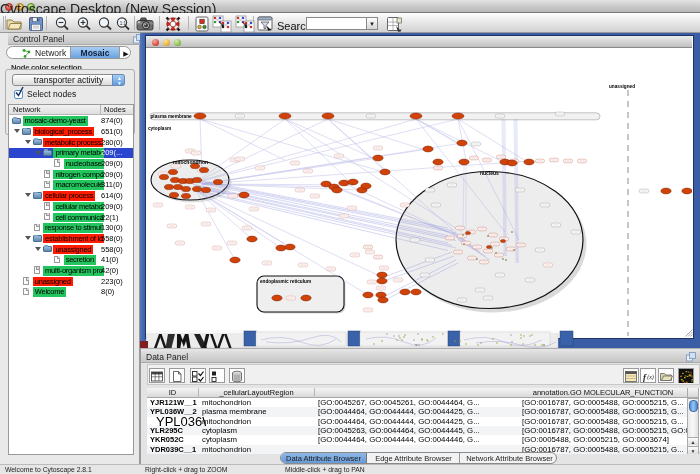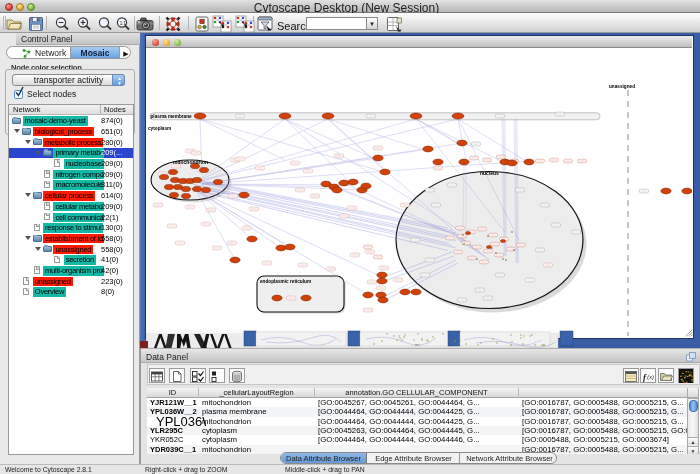--- a/index.html
+++ b/index.html
@@ -2,37 +2,37 @@
 <html><head>
 <meta charset="utf-8">
 <style>
 * { margin:0; padding:0; box-sizing:border-box; }
 html,body { width:700px; height:474px; overflow:hidden; background:#e8e8e8;
   font-family:"Liberation Sans", sans-serif; }
 .abs { position:absolute; }
 #titlebar { position:absolute; left:0; top:0; width:700px; height:13px;
   background:linear-gradient(#e3e3e3,#c9c9c9 55%,#b8b8b8);
   border-bottom:1px solid #777; }
-#titlebar .title { position:absolute; left:0; right:7px; top:1px; text-align:center;
-  font-size:12px; color:#222; }
+#titlebar .title { position:absolute; left:0; right:7px; top:1px; 
+  font-size:14px; color:#222; }
 .light { position:absolute; top:3px; width:8px; height:8px; border-radius:50%; }
 #toolbar { position:absolute; left:0; top:13px; width:700px; height:20px;
   background:linear-gradient(#fdfdfd,#e3e3e3 60%,#d2d2d2);
   border-bottom:1px solid #9a9a9a; }
 .tsep { position:absolute; top:3px; width:1px; height:14px; background:#b5b5b5; }
 #searchlbl { position:absolute; left:277px; top:7px; font-size:11px; color:#111; }
 #searchfield { position:absolute; left:306px; top:4px; width:61px; height:13px;
   background:#fff; border:1px solid #888; }
 #searcharrow { position:absolute; left:367px; top:4px; width:11px; height:13px;
   background:linear-gradient(#fefefe,#d5d5d5); border:1px solid #888; border-left:none;
   font-size:6px; text-align:center; line-height:13px; color:#222; }
 
 #cpanel { position:absolute; left:0; top:33px; width:140px; height:431px;
   background:#e9e9e9; border-right:1px solid #9a9a9a; }
-#cphead { position:absolute; left:16px; top:0; width:139px; height:12px;
+#cphead { position:absolute; left:8px; top:0; width:139px; height:12px;
   background:linear-gradient(#e0e0e0,#c4c4c4); border-bottom:1px solid #aaa; }
 #cphead span { position:absolute; left:5px; top:1px; font-size:8.5px; color:#222; }
 #tabbar1 { position:absolute; left:6px; top:13px; width:125px; height:13px;
   background:#fff; border:1px solid #989898; border-radius:7px; overflow:hidden; }
 #tabnet { position:absolute; left:0; top:0; width:63px; height:13px; font-size:8.5px;
   color:#222; text-align:center; line-height:12px; }
 #tabmos { position:absolute; left:63px; top:0; width:49px; height:13px;
   background:linear-gradient(#a8cdf2,#5e9bdf); font-size:8.5px; font-weight:bold;
   color:#102040; text-align:center; line-height:12px; border-left:1px solid #999; }
 #tabarr { position:absolute; left:112px; top:0; width:13px; height:13px;
@@ -65,21 +65,21 @@
   border-right:3.2px solid transparent; border-top:4.5px solid #555; }
 .folder { position:absolute; top:2px; width:9px; height:6.5px;
   background:linear-gradient(#9dbdd8,#5d88ad); border:0.5px solid #4a6f94; border-radius:1px; }
 .folder:before { content:""; position:absolute; left:0; top:-1.5px; width:4px; height:1.5px;
   background:#7ba3c4; border-radius:1px 1px 0 0; }
 .ficon { position:absolute; top:1.2px; width:6px; height:7.5px; background:#fdfdfd;
   border:0.6px solid #999; border-radius:0.5px; }
 .ficon:before { content:""; position:absolute; right:-0.6px; top:-0.6px; width:2px; height:2px; background:#d8d8d8; border-left:0.6px solid #999; border-bottom:0.6px solid #999;}
 .chip { position:absolute; top:0.8px; font-size:7.5px; letter-spacing:-0.25px; line-height:9.5px; color:#000;
   padding:0 2px; white-space:nowrap; }
-.chip.g { background:#14b8a6; }
+.chip.g { background:#22c55e; }
 .chip.r { background:#ff1b00; }
 .cnt { position:absolute; left:92px; top:0.8px; font-size:7.5px; line-height:9.5px; color:#000; }
 .sel .cnt { color:#fff; }
 
 #desktop { position:absolute; left:140px; top:33px; width:560px; height:319px;
   background:linear-gradient(90deg,#5076bc,#3a5da6 6px); overflow:hidden; }
 #netwin { position:absolute; left:5px; top:2px; width:549px; height:304px;
   background:#fff; border:1.5px solid #1d3364; }
 #nettitle { position:absolute; left:0; top:0; width:546px; height:12px;
   background:linear-gradient(#ececec,#bfbfbf); border-bottom:1px solid #8a8a8a; }
@@ -379,21 +379,21 @@
         <div class="chip g" style="left:34.1px;max-width:61px;overflow:hidden">multi-organism pro</div>
         <div class="cnt">42(0)</div>
       </div>
     <div class="trow" style="top:171.0px">
         <div class="ficon" style="left:14.3px"></div>
         <div class="chip r" style="left:23.8px;max-width:71px;overflow:hidden">unassigned</div>
         <div class="cnt">223(0)</div>
       </div>
     <div class="trow" style="top:181.7px">
         <div class="ficon" style="left:14.3px"></div>
-        <div class="chip g" style="left:23.8px;max-width:71px;overflow:hidden">Overview</div>
+        <div class="chip g" style="left:23.8px;max-width:71px;overflow:hidden">Welcome</div>
         <div class="cnt">8(0)</div>
       </div>
   </div>
 </div>
 <div id="desktop"></div>
 <div class="abs" id="netwinwrap" style="left:140px;top:33px;width:560px;height:319px;overflow:hidden;">
   <div id="netwin">
     <div id="nettitle">
       <div class="nlight" style="left:6px;background:radial-gradient(circle at 35% 30%,#f5a9a2,#dd4a3d 65%,#a12619);"></div>
       <div class="nlight" style="left:17px;background:radial-gradient(circle at 35% 30%,#fde2a0,#e8ad3a 65%,#b2790f);"></div>
@@ -895,21 +895,21 @@
     <rect x="1.1" y="5.8" width="1.6" height="1.1" fill="#d8a020"></rect>
     <rect x="12.7" y="6.4" width="1.6" height="1.1" fill="#c03010"></rect>
     <rect x="1.7" y="5.7" width="1.6" height="1.1" fill="#c03010"></rect>
     <rect x="3.4" y="10.5" width="1.6" height="1.1" fill="#d8d020"></rect>
     </svg></div>
   </div>
   <div id="dtable">
     <div id="dthead">
       <div class="th" style="left:0;width:52px">ID</div>
       <div class="th" style="left:52px;width:116px">_cellularLayoutRegion</div>
-      <div class="th" style="left:168px;width:204px">annotation.GO CELLULAR_COMPONENT</div>
+      <div class="th" style="left:372px;width:168px;border-right:none">annotation.GO MOLECULAR_FUNCTION</div>
     </div>
     <div id="dtrows" style="position:absolute;left:0;top:10px;width:540px;height:56px;overflow:hidden;">
       <div class="tr" style="top:0.0px">
           <div class="td" style="left:3px;width:50px;font-weight:bold;font-size:7.5px">YJR121W__1</div>
           <div class="td" style="left:55px;width:112px">mitochondrion</div>
           <div class="td" style="left:171px;width:200px">[GO:0045267, GO:0045261, GO:0044464, G...</div>
           <div class="td" style="left:375px;width:165px">[GO:0016787, GO:0005488, GO:0005215, G...</div>
         </div>
       <div class="tr" style="top:9.3px">
           <div class="td" style="left:3px;width:50px;font-weight:bold;font-size:7.5px">YPL036W__2</div>
@@ -923,21 +923,21 @@
           <div class="td" style="left:171px;width:200px">[GO:0044464, GO:0044444, GO:0044425, G...</div>
           <div class="td" style="left:375px;width:165px">[GO:0016787, GO:0005488, GO:0005215, G...</div>
         </div>
       <div class="tr" style="top:27.9px">
           <div class="td" style="left:3px;width:50px;font-weight:bold;font-size:7.5px">YLR295C</div>
           <div class="td" style="left:55px;width:112px">cytoplasm</div>
           <div class="td" style="left:171px;width:200px">[GO:0045263, GO:0044464, GO:0044445, G...</div>
           <div class="td" style="left:375px;width:165px">[GO:0016787, GO:0005488, GO:0005215, GO:0003824, G...</div>
         </div>
       <div class="tr" style="top:37.2px">
-          <div class="td" style="left:3px;width:50px;font-weight:normal;font-size:7.5px">YKR052C</div>
+          <div class="td" style="left:3px;width:50px;font-weight:bold;font-size:7.5px">YKR052C</div>
           <div class="td" style="left:55px;width:112px">cytoplasm</div>
           <div class="td" style="left:171px;width:200px">[GO:0044464, GO:0044444, GO:0044446, G...</div>
           <div class="td" style="left:375px;width:165px">[GO:0005488, GO:0005215, GO:0003674]</div>
         </div>
       <div class="tr" style="top:46.5px">
           <div class="td" style="left:3px;width:50px;font-weight:bold;font-size:7.5px">YDR039C__1</div>
           <div class="td" style="left:55px;width:112px">mitochondrion</div>
           <div class="td" style="left:375px;width:165px">[GO:0016787, GO:0005488, GO:0005215, G...</div>
         </div>
     </div>

